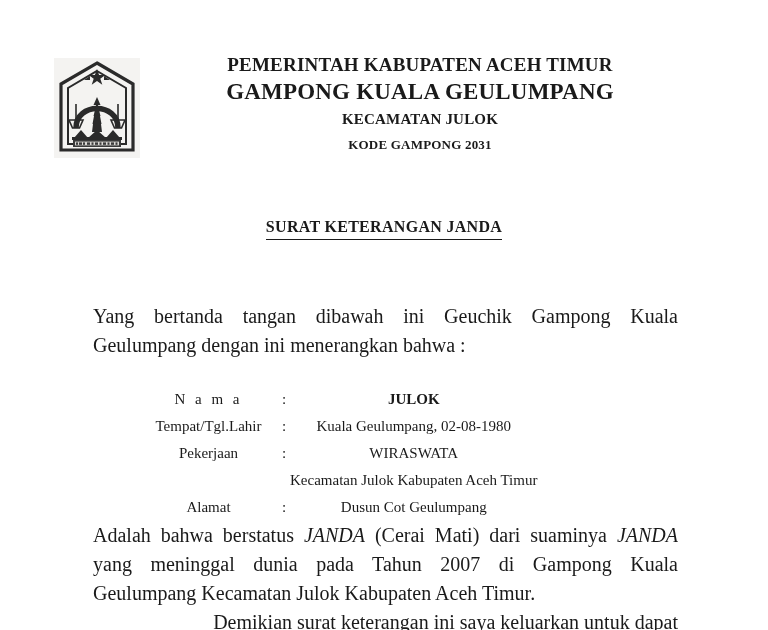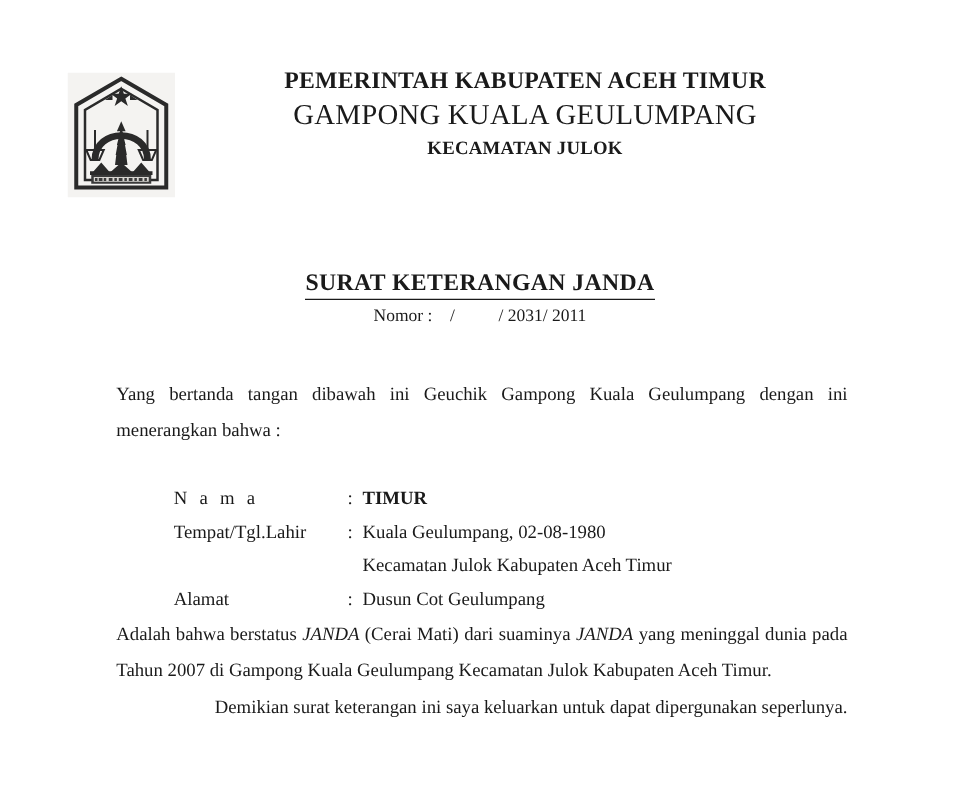--- a/index.html
+++ b/index.html
@@ -51,21 +51,21 @@
   }
   .head-line1 {
     font-size: 19px;
     font-weight: bold;
     letter-spacing: 0.2px;
     line-height: 25px;
     white-space: nowrap;
   }
   .head-line2 {
     font-size: 23px;
-    font-weight: normal;
+    font-weight: bold;
     letter-spacing: 0.2px;
     line-height: 29px;
     white-space: nowrap;
   }
   .head-line3 {
     font-size: 15px;
     font-weight: bold;
     letter-spacing: 0.2px;
     line-height: 27px;
     white-space: nowrap;
@@ -82,21 +82,21 @@
   
   .title-block {
     position: absolute;
     left: 0;
     top: 216px;
     width: 768px;
     text-align: center;
   }
   .doc-title {
     display: inline-block;
-    font-size: 19px;
+    font-size: 16px;
     font-weight: bold;
     letter-spacing: 0.3px;
     border-bottom: 1.6px solid #1a1a1a;
     padding-bottom: 1px;
     line-height: 22px;
   }
   .doc-number {
     margin-top: 4px;
     font-size: 14px;
     line-height: 19px;
@@ -106,35 +106,36 @@
   
   .body-area {
     position: absolute;
     left: 93px;
     top: 302px;
     width: 585px;
   }
 
   p.para {
     margin: 0;
-    font-size: 15px;
+    font-size: 20px;
     line-height: 29px;
     text-align: justify;
     text-justify: inter-word;
   }
   p.para.nojust { text-align: right; margin-left: 40px; }
 
   .bi { font-weight: normal; font-style: italic; }
 
   
   .fields {
     margin-top: 26px;
     margin-left: 46px;
     border-collapse: collapse;
     font-size: 15px;
+    text-align: center;
   }
   .fields td {
     padding: 0;
     height: 27px;
     vertical-align: top;
     line-height: 27px;
     white-space: nowrap;
   }
   td.f-label { width: 139px; }
   td.f-colon { width: 12px; }
@@ -197,44 +198,49 @@
           <rect x="57" y="84.4" width="3" height="2.4"></rect>
           <rect x="61.5" y="84.4" width="2" height="2.4"></rect>
         </g>
       </svg>
     </div>
 
     <div class="head-text">
       <div class="head-line1">PEMERINTAH KABUPATEN ACEH TIMUR</div>
       <div class="head-line2">GAMPONG KUALA GEULUMPANG</div>
       <div class="head-line3">KECAMATAN JULOK</div>
+      <div class="head-line4">KODE GAMPONG 2031</div>
     </div>
   </div>
 
   <div class="title-block">
     <div class="doc-title">SURAT KETERANGAN JANDA</div>
-    <div class="doc-number">Nomor :    /          / 2031/ 2011</div>
   </div>
 
   <div class="body-area">
 
     <p class="para"><span>Yang bertanda tangan dibawah ini Geuchik Gampong Kuala Geulumpang dengan ini</span>
       <span>menerangkan bahwa :</span></p>
 
     <table class="fields">
       <tbody>
         <tr>
           <td class="f-label spaced">N a m a</td>
           <td class="f-colon">:</td>
-          <td class="f-value val-bold">TIMUR</td>
+          <td class="f-value val-bold">JULOK</td>
         </tr>
         <tr>
           <td class="f-label">Tempat/Tgl.Lahir</td>
           <td class="f-colon">:</td>
           <td class="f-value">Kuala Geulumpang, 02-08-1980</td>
+        </tr>
+        <tr>
+          <td class="f-label">Pekerjaan</td>
+          <td class="f-colon">:</td>
+          <td class="f-value">WIRASWATA</td>
         </tr>
         <tr>
           <td class="f-label"></td>
           <td class="f-colon"></td>
           <td class="f-value">Kecamatan Julok Kabupaten Aceh Timur</td>
         </tr>
         <tr>
           <td class="f-label">Alamat</td>
           <td class="f-colon">:</td>
           <td class="f-value">Dusun Cot Geulumpang</td>

